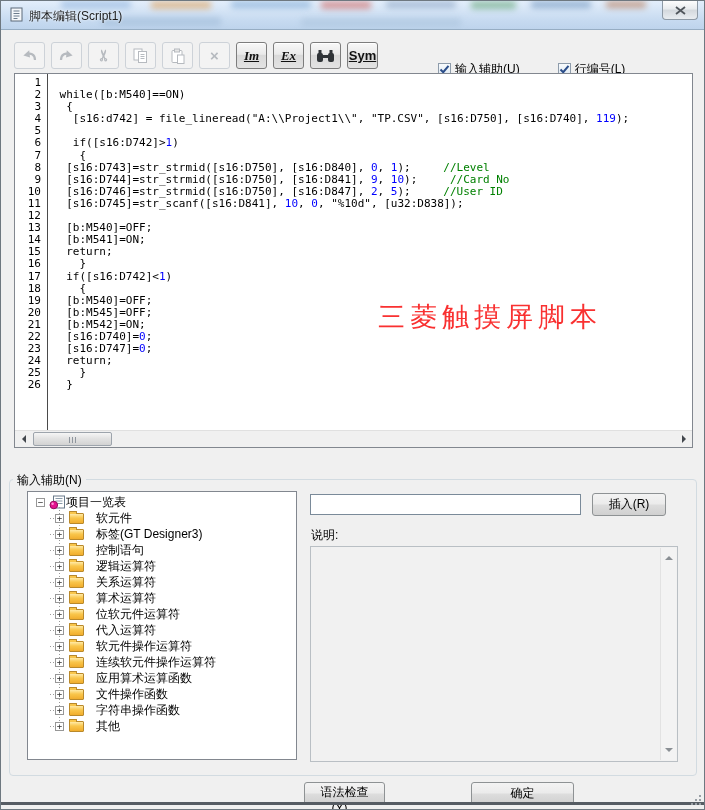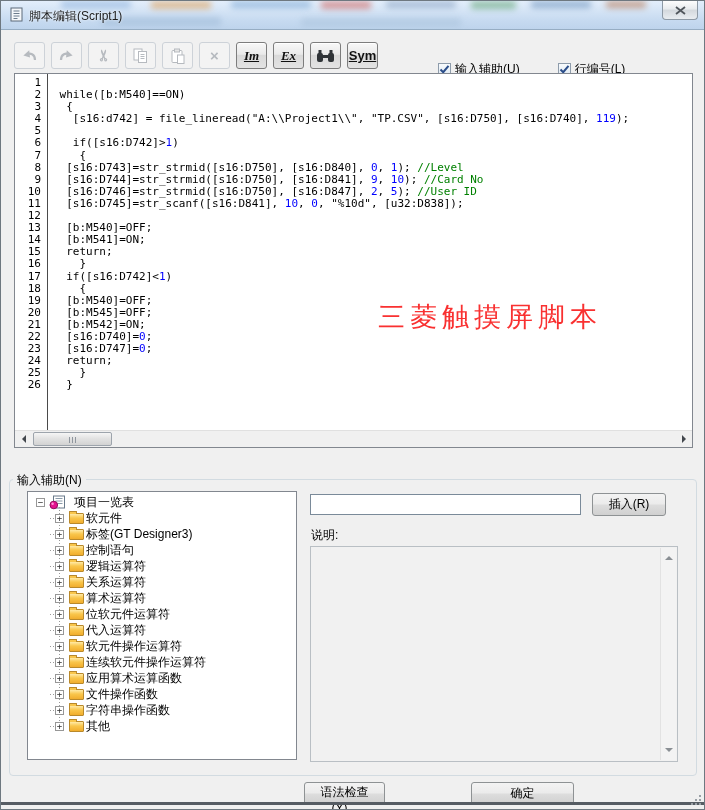--- a/index.html
+++ b/index.html
@@ -47,21 +47,21 @@
     padding:3px 6px 0 0;text-align:right;color:#000;
   }
   .gutter div{height:12.1px;line-height:12.1px;}
   .code{
     position:absolute;left:34px;top:0;right:0;bottom:17px;overflow:hidden;
     font-family:"DejaVu Sans Mono","Liberation Mono",monospace;font-size:11px;
     padding:3px 0 0 4px;white-space:pre;
   }
   .code div{height:12.1px;line-height:12.1px;}
   .code .num{color:var(--num,#0000ff);}
-  .code .com{color:var(--com,#008000);}
+  .code .com{color:var(--com,#008000);margin-left:26px;}
   .overlay-text{
     position:absolute;left:363px;top:225px;font-size:27px;font-weight:500;
     letter-spacing:5px;color:var(--overlay,#f93131);pointer-events:none;white-space:nowrap;
   }
   .h-scroll{position:absolute;left:0;right:0;bottom:0;height:17px;background:#f0f0f0;border-top:1px solid #e0e0e0;}
   .h-arrow{position:absolute;top:0;width:17px;height:16px;display:flex;align-items:center;justify-content:center;}
   .h-arrow.left{left:0;}
   .h-arrow.right{right:0;}
   .h-arrow.left::before{content:"";border:4px solid transparent;border-right-color:#42474d;border-left-width:0;}
   .h-arrow.right::before{content:"";border:4px solid transparent;border-left-color:#42474d;border-right-width:0;}
@@ -72,38 +72,38 @@
   .h-thumb::after{
     content:"";position:absolute;left:50%;top:4px;margin-left:-4px;width:8px;height:6px;
     background-image:repeating-linear-gradient(to right,#8f969e 0 1px,transparent 1px 3px);
   }
   
   .groupbox{position:absolute;left:8px;top:478px;width:688px;height:297px;border:1px solid #d2dbe1;border-radius:4px;}
   .group-label{position:absolute;left:3px;top:-8px;background:#f0f0f0;padding:0 4px;font-size:12px;}
   .tree-panel{position:absolute;left:17px;top:11px;width:270px;height:269px;background:#fff;border:1px solid #82878f;overflow:hidden;font-size:12px;}
   .tree-root{display:flex;align-items:center;height:16px;padding-left:8px;margin-top:2px;position:relative;}
   .tree-root .root-icon{margin-left:4px;display:flex;}
-  .tree-root .root-label{margin-left:8px;}
+  .tree-root .root-label{margin-left:0;}
   .expander{
     width:9px;height:9px;flex:0 0 9px;background:#fff;border:1px solid #979797;
     font:9px/7px "DejaVu Sans Mono",monospace;text-align:center;color:#333;
   }
   .tree-children{position:relative;}
   .guide{position:absolute;left:31px;top:-3px;width:1px;background-image:repeating-linear-gradient(to bottom,#9a9a9a 0 1px,transparent 1px 3px);}
   .trow{display:flex;align-items:center;height:16px;padding-left:22px;position:relative;}
   .stub{width:5px;height:1px;background-image:repeating-linear-gradient(to right,#9a9a9a 0 1px,transparent 1px 3px);}
   .folder-icon{
     width:15px;height:11px;margin-left:5px;flex:0 0 15px;position:relative;
     background:linear-gradient(#ffeaa6,#f9c64b 45%,#f1ad2d);border:1px solid #b9892b;border-radius:1px;
   }
   .folder-icon::before{
     content:"";position:absolute;top:-3px;left:-1px;width:6px;height:2px;
     background:#f9c64b;border:1px solid #b9892b;border-bottom:none;border-radius:1px 1px 0 0;
   }
-  .tlabel{margin-left:2px;white-space:nowrap;}
+  .tlabel{margin-left:12px;white-space:nowrap;}
   .insert-input{
     position:absolute;left:300px;top:14px;width:271px;height:21px;
     border:1px solid #7a8a99;background:#fff;font-size:12px;padding:0 4px;outline:none;
   }
   .insert-btn{
     position:absolute;left:582px;top:13px;width:74px;height:23px;
     border:1px solid #8e9294;border-radius:3px;font-size:12px;
     background:linear-gradient(#f3f3f3,#ebebeb 48%,#dddddd 52%,#d0d0d0);
     font-family:"Liberation Sans",sans-serif;
   }

